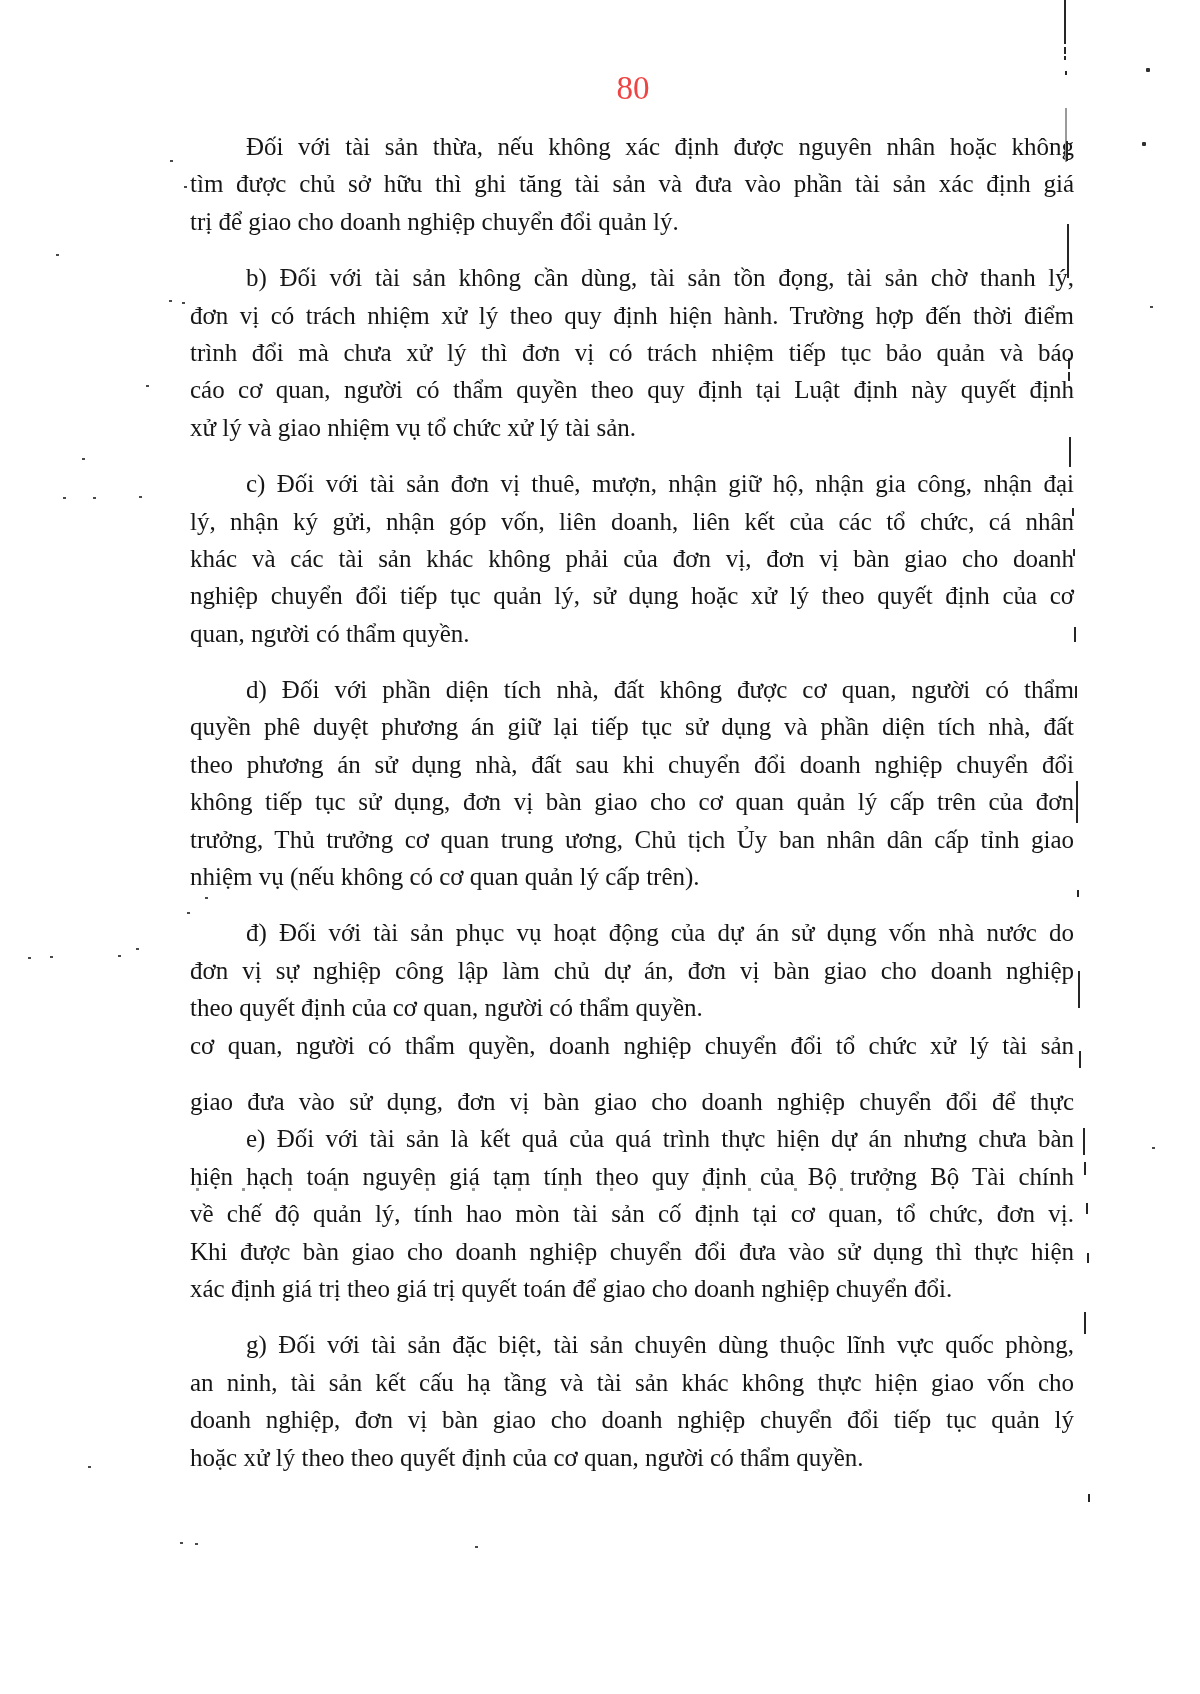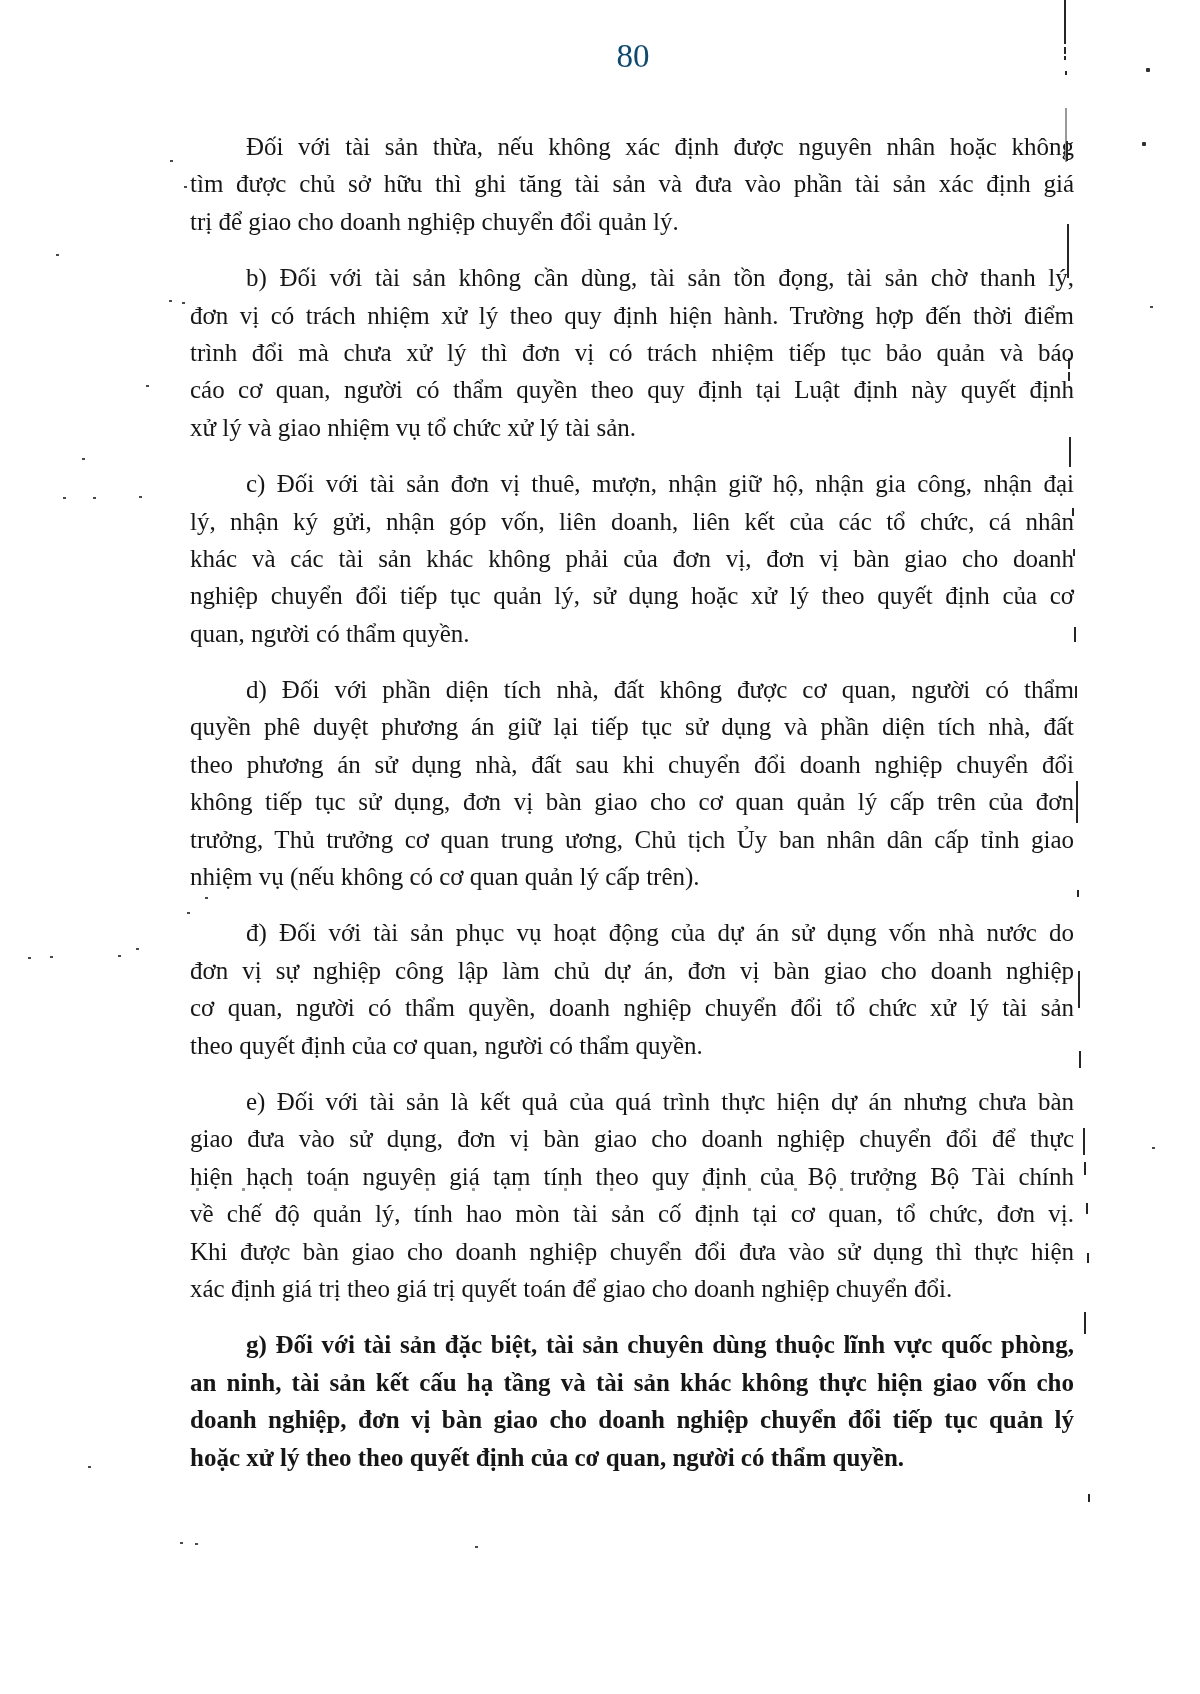--- a/index.html
+++ b/index.html
@@ -12,39 +12,39 @@
     position: relative;
     width: 1200px;
     height: 1694px;
     background: #ffffff;
     overflow: hidden;
     font-family: "Liberation Serif", "DejaVu Serif", serif;
     color: #141414;
   }
   .page-number {
     position: absolute;
-    top: 40px;
+    top: 72px;
     left: 633px;
     transform: translateX(-50%);
     font-size: 33px;
     line-height: 1;
-    color: #0c4a6e;
+    color: #ef4444;
   }
   .text-block {
     position: absolute;
     top: 128px;
     left: 190px;
     width: 884px;
     font-size: 25px;
     color: #161616;
   }
   .para {
     margin: 0 0 19px 0;
   }
-  .para:last-child { margin-bottom: 4px; font-weight: bold; }
+  .para:last-child { margin-bottom: 4px; }
   .line {
     line-height: 37.4px;
     height: 37.4px;
     text-align: justify;
     text-align-last: justify;
     white-space: nowrap;
     overflow: visible;
   }
   .line.first { text-indent: 56px; }
   .line.last  { text-align-last: left; }
@@ -102,26 +102,26 @@
         <div class="line first">d) Đối với phần diện tích nhà, đất không được cơ quan, người có thẩm</div>
         <div class="line">quyền phê duyệt phương án giữ lại tiếp tục sử dụng và phần diện tích nhà, đất</div>
         <div class="line">theo phương án sử dụng nhà, đất sau khi chuyển đổi doanh nghiệp chuyển đổi</div>
         <div class="line">không tiếp tục sử dụng, đơn vị bàn giao cho cơ quan quản lý cấp trên của đơn</div>
         <div class="line">trưởng, Thủ trưởng cơ quan trung ương, Chủ tịch Ủy ban nhân dân cấp tỉnh giao</div>
         <div class="line last">nhiệm vụ (nếu không có cơ quan quản lý cấp trên).</div>
       </div>
       <div class="para">
         <div class="line first">đ) Đối với tài sản phục vụ hoạt động của dự án sử dụng vốn nhà nước do</div>
         <div class="line">đơn vị sự nghiệp công lập làm chủ dự án, đơn vị bàn giao cho doanh nghiệp</div>
+        <div class="line last">theo quyết định của cơ quan, người có thẩm quyền.</div>
         <div class="line">cơ quan, người có thẩm quyền, doanh nghiệp chuyển đổi tổ chức xử lý tài sản</div>
-        <div class="line last">theo quyết định của cơ quan, người có thẩm quyền.</div>
       </div>
       <div class="para">
+        <div class="line">giao đưa vào sử dụng, đơn vị bàn giao cho doanh nghiệp chuyển đổi để thực</div>
         <div class="line first">e) Đối với tài sản là kết quả của quá trình thực hiện dự án nhưng chưa bàn</div>
-        <div class="line">giao đưa vào sử dụng, đơn vị bàn giao cho doanh nghiệp chuyển đổi để thực</div>
         <div class="line">hiện hạch toán nguyên giá tạm tính theo quy định của Bộ trưởng Bộ Tài chính</div>
         <div class="line">về chế độ quản lý, tính hao mòn tài sản cố định tại cơ quan, tổ chức, đơn vị.</div>
         <div class="line">Khi được bàn giao cho doanh nghiệp chuyển đổi đưa vào sử dụng thì thực hiện</div>
         <div class="line last">xác định giá trị theo giá trị quyết toán để giao cho doanh nghiệp chuyển đổi.</div>
       </div>
       <div class="para">
         <div class="line first">g) Đối với tài sản đặc biệt, tài sản chuyên dùng thuộc lĩnh vực quốc phòng,</div>
         <div class="line">an ninh, tài sản kết cấu hạ tầng và tài sản khác không thực hiện giao vốn cho</div>
         <div class="line">doanh nghiệp, đơn vị bàn giao cho doanh nghiệp chuyển đổi tiếp tục quản lý</div>
         <div class="line last">hoặc xử lý theo theo quyết định của cơ quan, người có thẩm quyền.</div>

